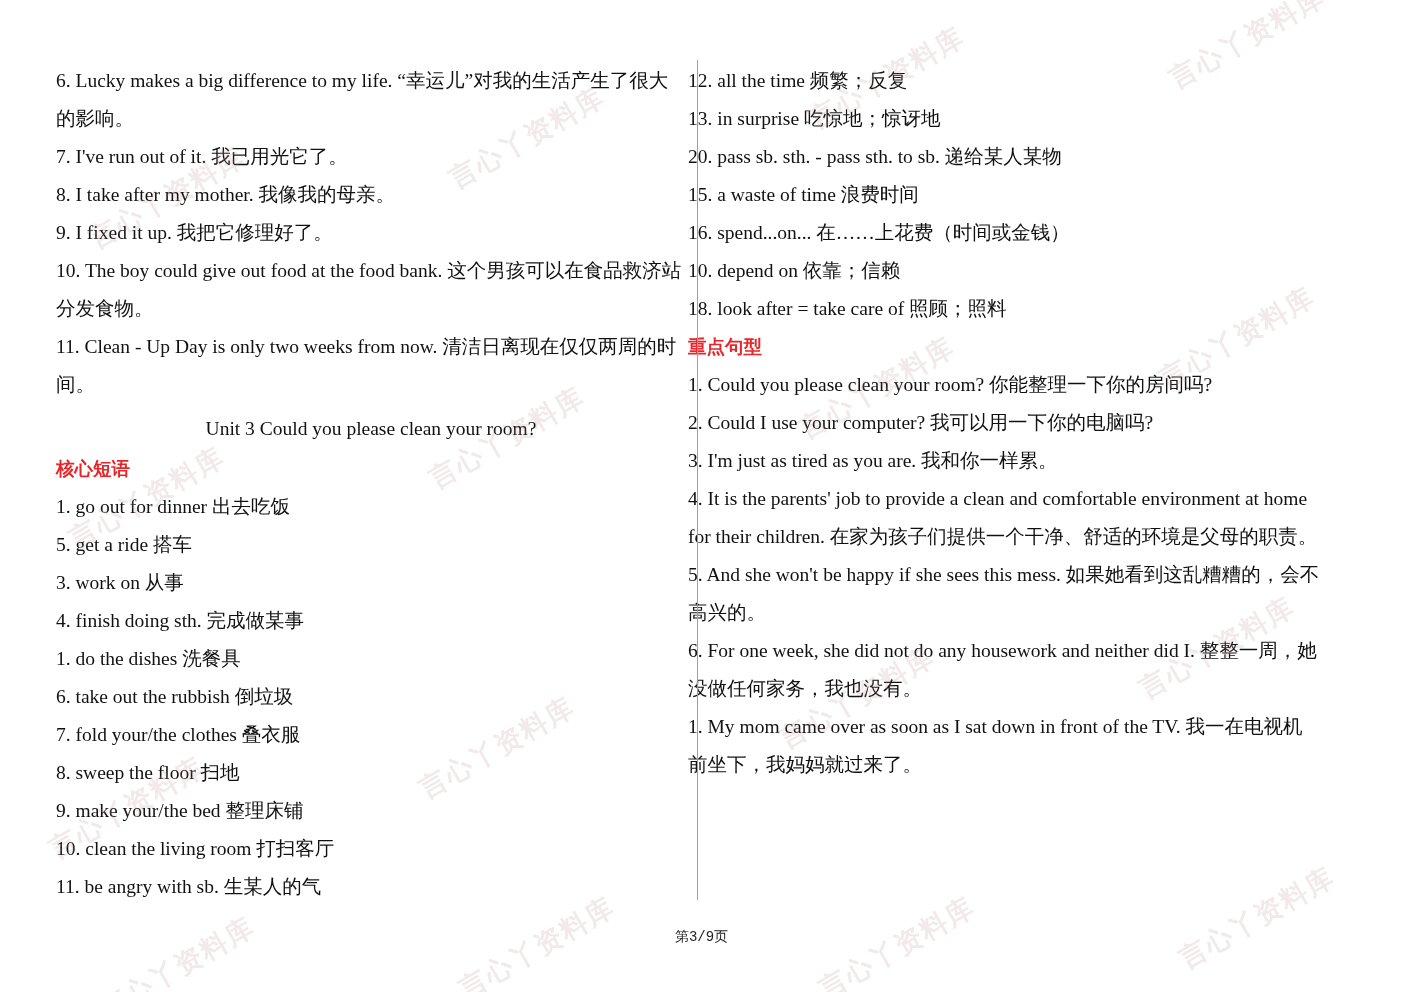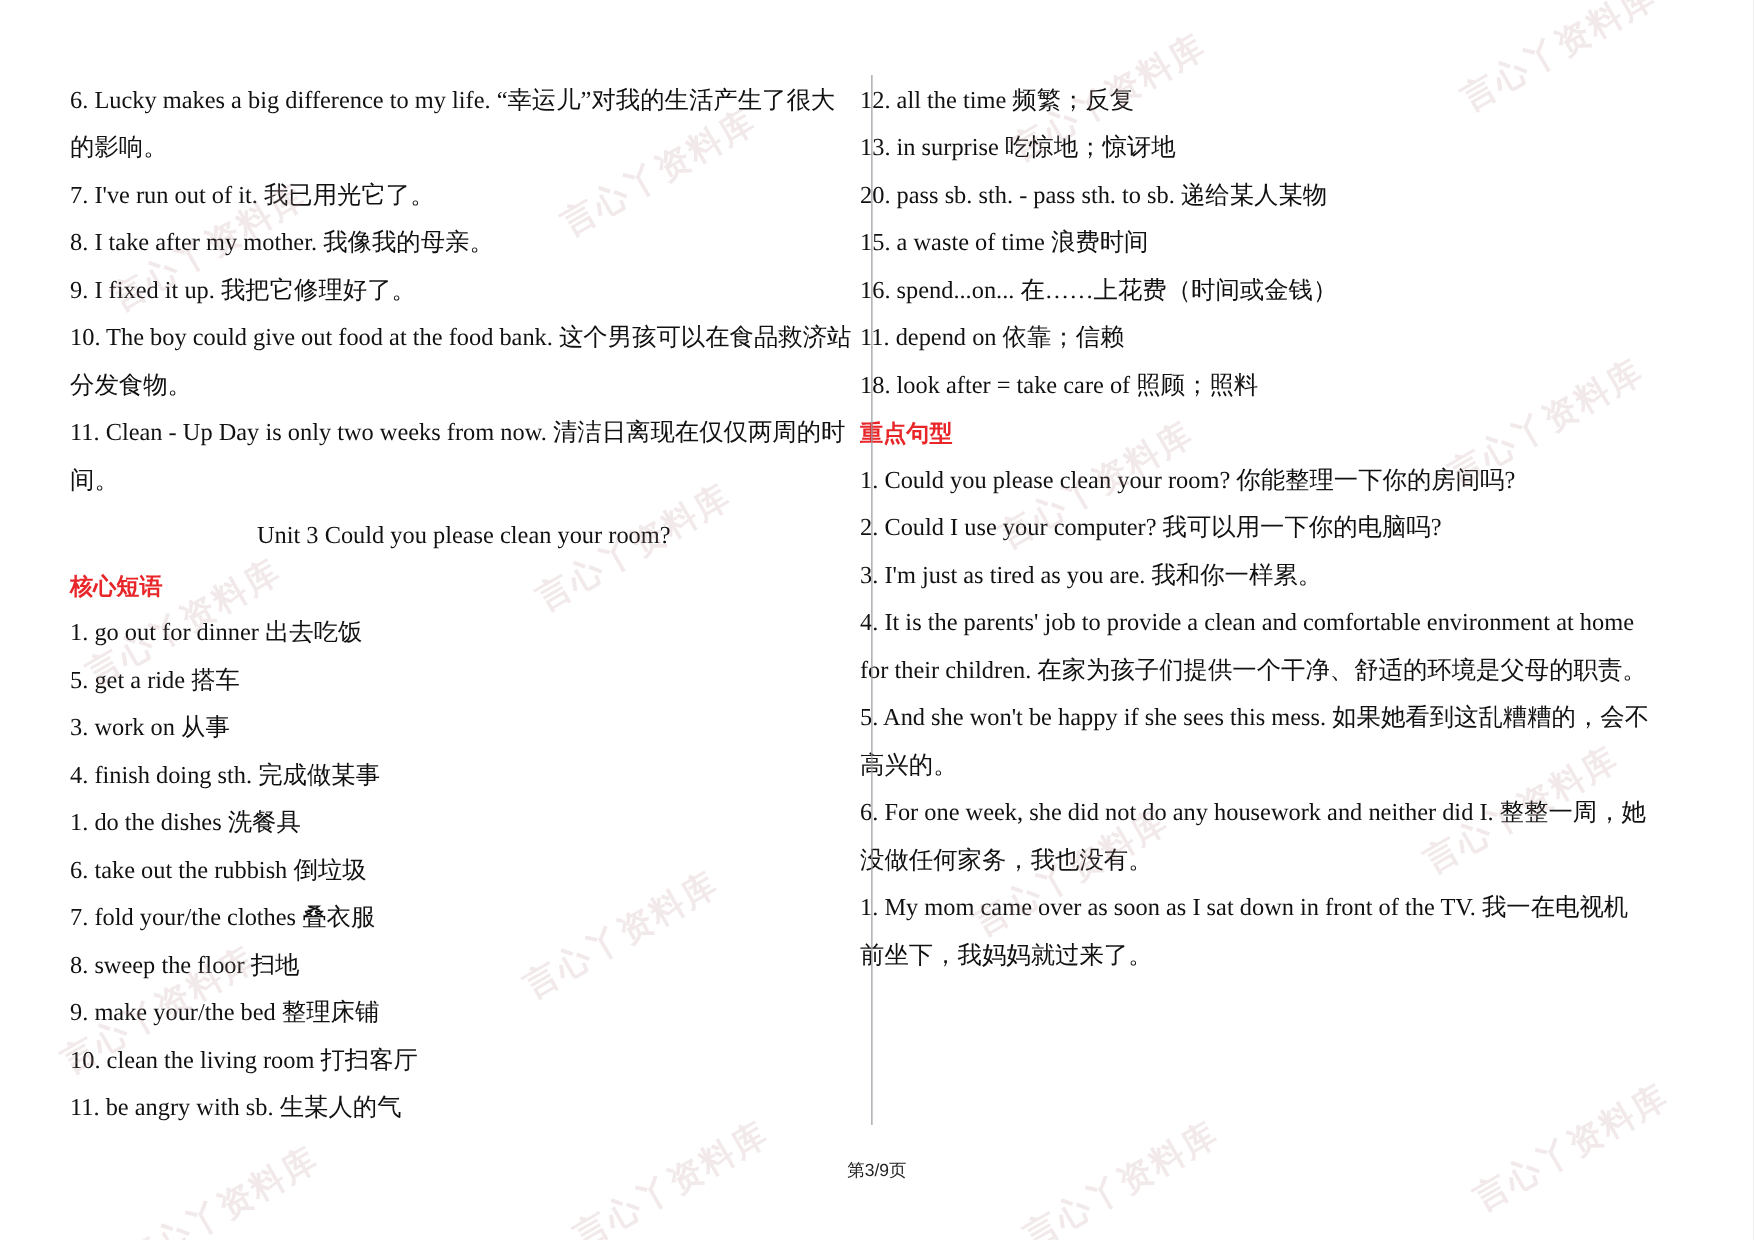--- a/index.html
+++ b/index.html
@@ -82,21 +82,21 @@
     line-height: 38px;
     font-weight: bold;
     color: #e8262a;
   }
   .footer {
     position: absolute;
     left: 0;
     top: 928px;
     width: 1403px;
     text-align: center;
-    font-family: Liberation Sans, sans-serif;
+    font-family: Liberation Mono, monospace;
     font-size: 14px;
     color: #222222;
     z-index: 4;
   }
 </style>
 </head>
 <body>
 
 <div id="page">
 
@@ -145,21 +145,21 @@
       <p class="line">10. clean the living room 打扫客厅</p>
       <p class="line">11. be angry with sb. 生某人的气</p>
     </div>
 
     <div class="col col-right">
       <p class="line">12. all the time 频繁；反复</p>
       <p class="line">13. in surprise 吃惊地；惊讶地</p>
       <p class="line">20. pass sb. sth. - pass sth. to sb. 递给某人某物</p>
       <p class="line">15. a waste of time 浪费时间</p>
       <p class="line">16. spend...on... 在……上花费（时间或金钱）</p>
-      <p class="line">11. depend on 依靠；信赖</p>
+      <p class="line">10. depend on 依靠；信赖</p>
       <p class="line">18. look after = take care of 照顾；照料</p>
 
       <p class="section-head">重点句型</p>
 
       <p class="line">1. Could you please clean your room? 你能整理一下你的房间吗?</p>
       <p class="line">2. Could I use your computer? 我可以用一下你的电脑吗?</p>
       <p class="line">3. I'm just as tired as you are. 我和你一样累。</p>
       <p class="line">4. It is the parents' job to provide a clean and comfortable environment at home for their children. 在家为孩子们提供一个干净、舒适的环境是父母的职责。</p>
       <p class="line">5. And she won't be happy if she sees this mess. 如果她看到这乱糟糟的，会不高兴的。</p>
       <p class="line">6. For one week, she did not do any housework and neither did I. 整整一周，她没做任何家务，我也没有。</p>

